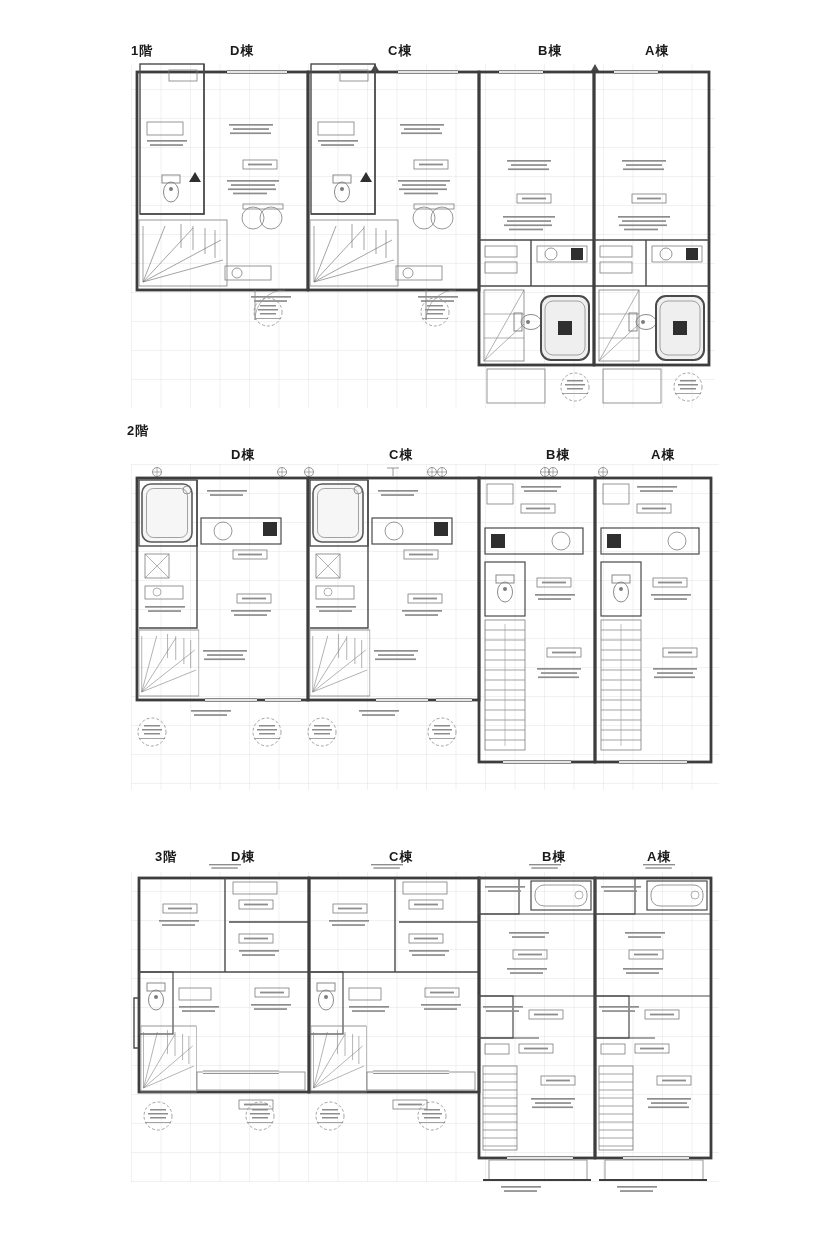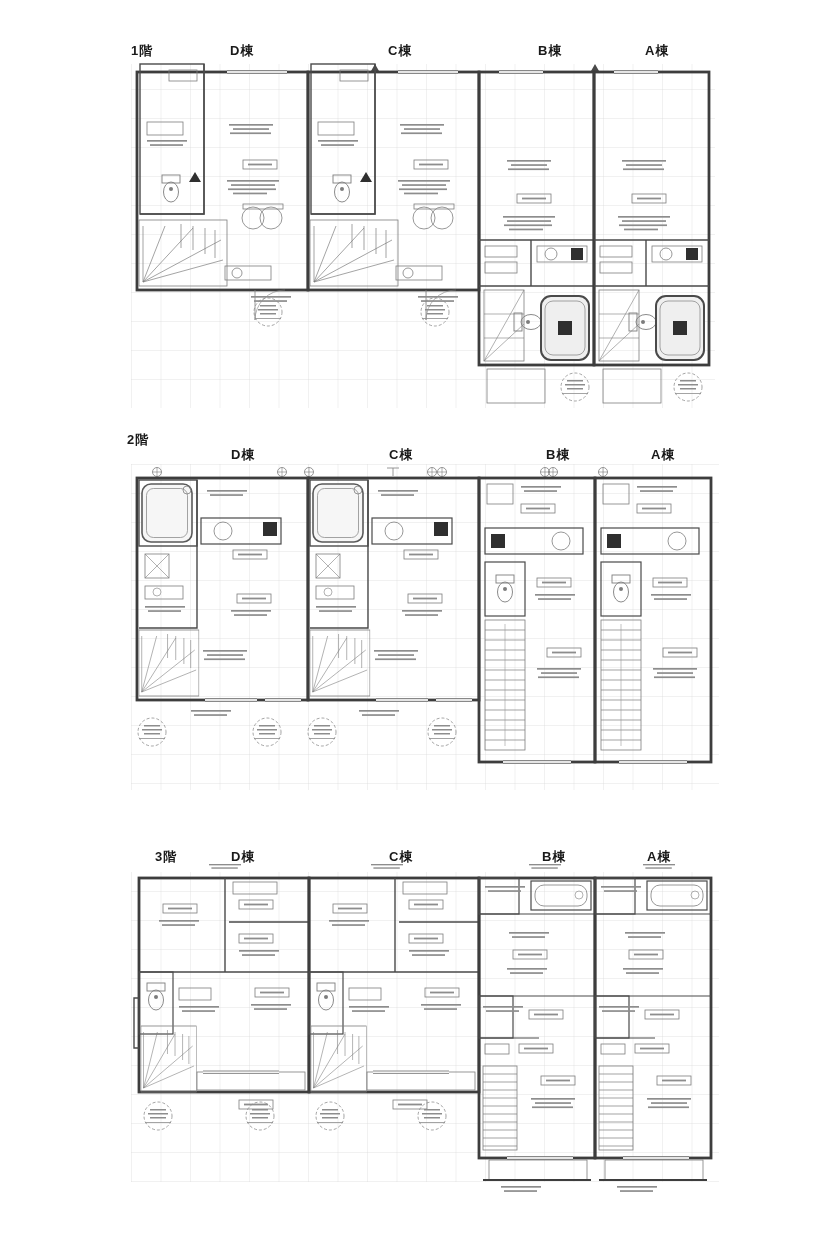--- a/index.html
+++ b/index.html
@@ -250,21 +250,21 @@
     <rect x="356" y="309" width="58" height="34" fill="url(#tile)" class="t"></rect>
     <rect x="472" y="309" width="58" height="34" fill="url(#tile)" class="t"></rect>
     <use href="#b2" x="120" y="236"></use>
     <use href="#b2" x="287" y="236"></use>
     <use href="#stamp" transform="translate(137,252)"></use>
     <use href="#stamp" transform="translate(304,252)"></use>
     <use href="#stamp" transform="translate(444,327)"></use>
     <use href="#stamp" transform="translate(557,327)"></use>
   </svg>
 
-  <span class="flabel" style="left:127px;top:431px">2階</span>
+  <span class="flabel" style="left:127px;top:422px">2階</span>
   <span class="flabel" style="left:231px;top:446px">D棟</span>
   <span class="flabel" style="left:389px;top:446px">C棟</span>
   <span class="flabel" style="left:546px;top:446px">B棟</span>
   <span class="flabel" style="left:651px;top:446px">A棟</span>
 
   <svg class="plan" style="left:131px;top:464px" width="592" height="330" viewBox="0 0 592 330">
     <rect x="0" y="0" width="588" height="326" fill="url(#grid)"></rect>
     <use href="#vent" transform="translate(26,8)"></use>
     <use href="#vent" transform="translate(151,8)"></use>
     <use href="#vent" transform="translate(178,8)"></use>

